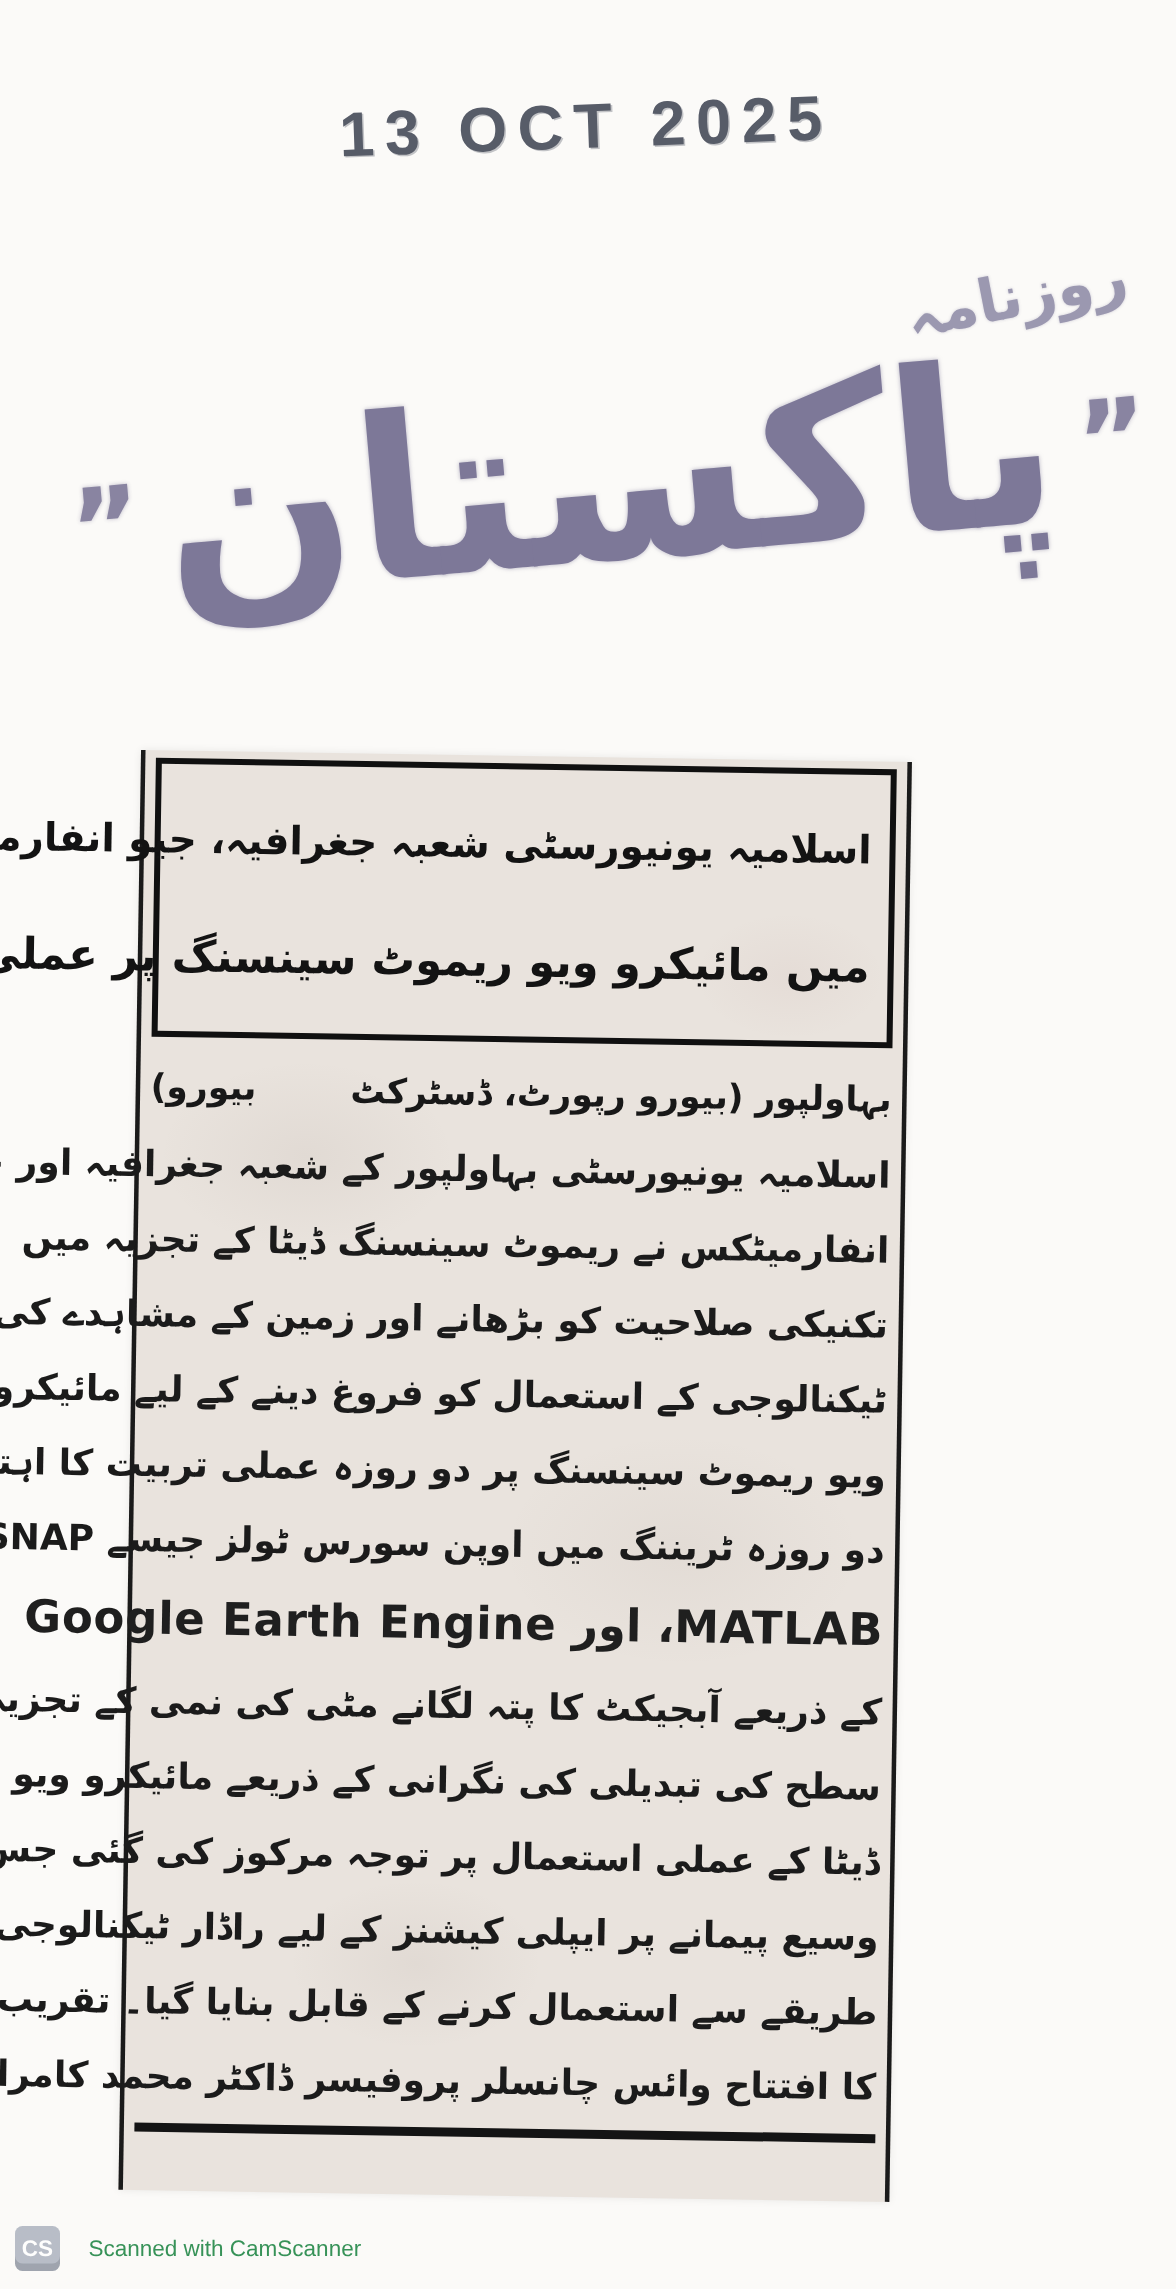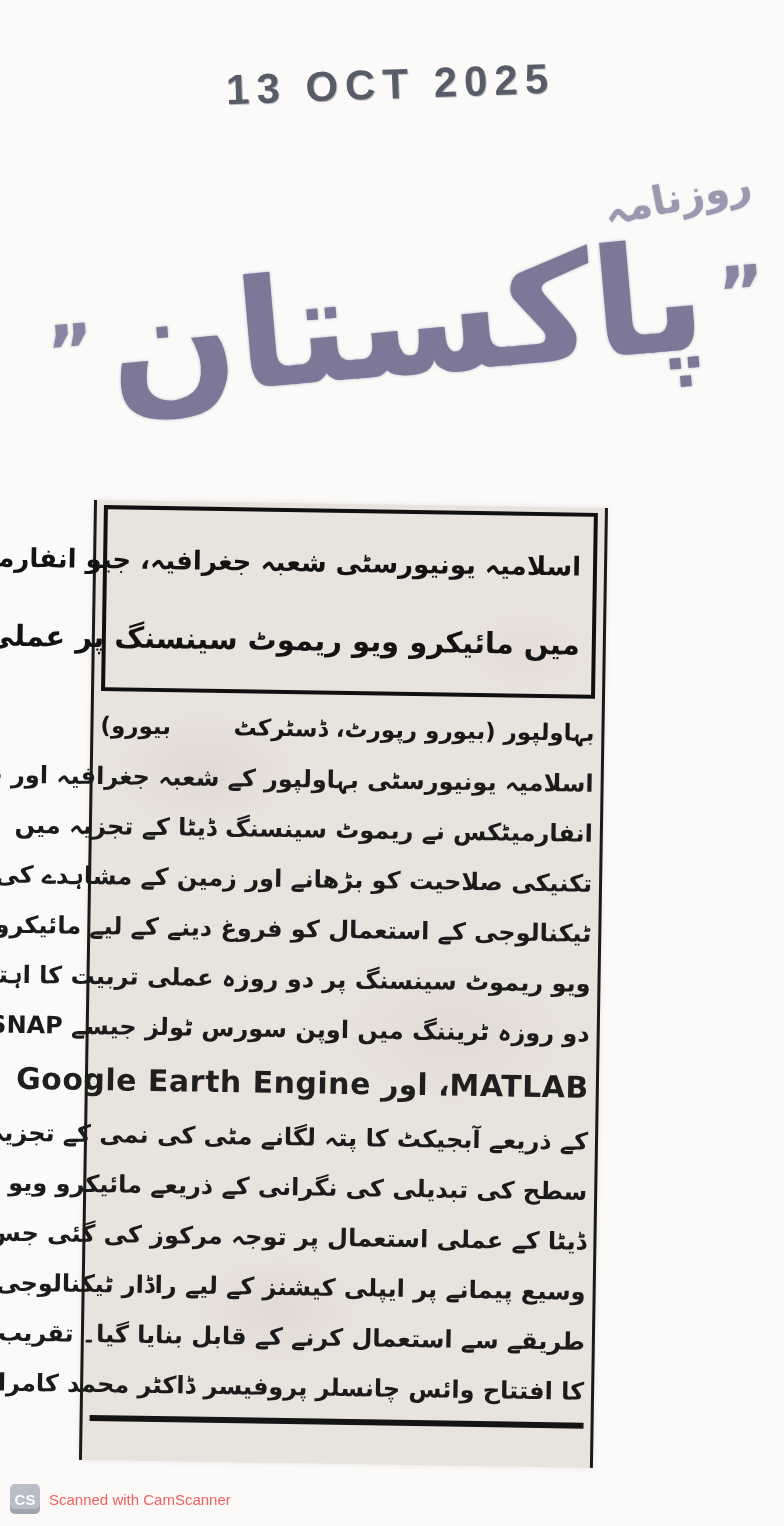--- a/index.html
+++ b/index.html
@@ -65,29 +65,29 @@
   .body-line{
     direction:rtl;text-align:justify;text-align-last:justify;
     font-size:24px;line-height:50px;font-weight:600;color:#1b1b1b;white-space:nowrap;
   }
   .body-line.en-line{
     font-size:30px;line-height:58px;font-weight:bold;color:#1f1f1f;letter-spacing:.5px;
   }
   .bottom-rule{margin-top:6px;border-top:6px solid #141414;height:0;}
 
   
-  .watermark{position:absolute;left:10px;top:1484px;display:flex;align-items:center;gap:9px;opacity:.85;}
+  .watermark{position:absolute;left:10px;top:1484px;display:flex;align-items:center;gap:19px;opacity:.85;}
   .cs-logo{
     width:30px;height:30px;border-radius:5px;background:#adb3bf;
     display:flex;align-items:center;justify-content:center;
     color:#ffffff;font-weight:bold;font-size:15px;
     font-family:"Liberation Sans",sans-serif;
     box-shadow:inset 0 -5px 0 rgba(90,96,110,.35);
   }
-  .wm-text{font-family:"Liberation Sans",sans-serif;font-size:15px;color:#ef4444;}
+  .wm-text{font-family:"Liberation Sans",sans-serif;font-size:15px;color:#15803d;}
 </style>
 </head>
 <body>
 
 <div id="page">
 
   <div class="date-stamp">13 OCT 2025</div>
 
   <div class="masthead">
     <div class="daily-label">روزنامہ</div>

